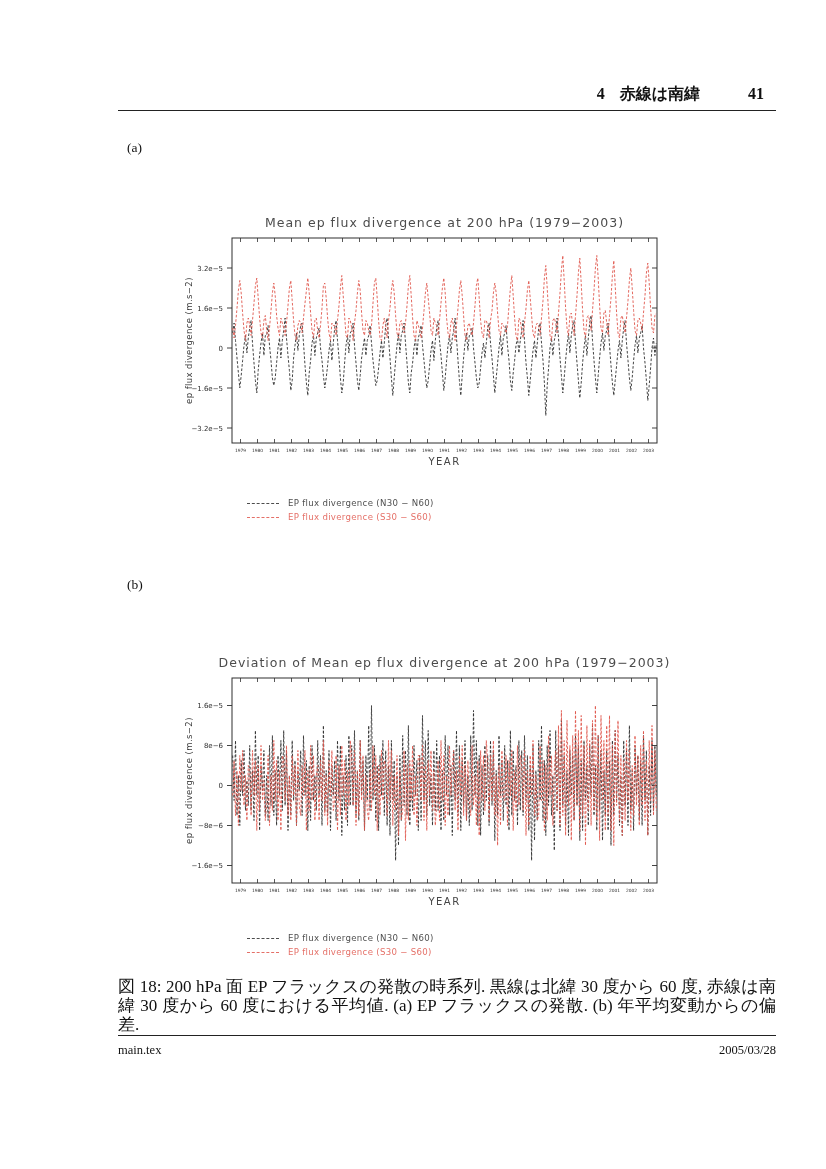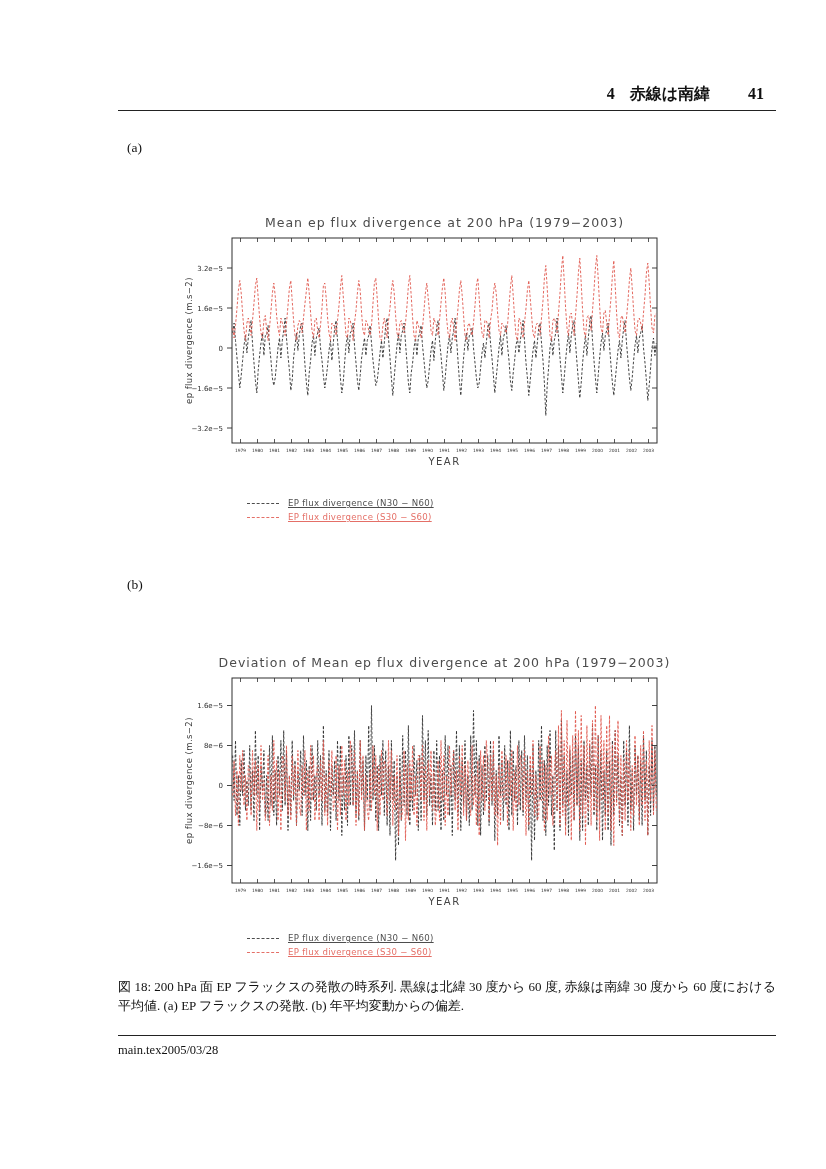--- a/index.html
+++ b/index.html
@@ -3,49 +3,49 @@
 <meta charset="utf-8">
 <style>
   html,body{margin:0;padding:0;background:#888;}
   .page{position:relative;width:826px;height:1169px;background:#ffffff;overflow:hidden;
         font-family:"Liberation Serif", serif;color:#111;}
   
   .hdr{position:absolute;left:118px;top:84px;width:658px;border-bottom:1.4px solid #222;
        display:flex;align-items:baseline;justify-content:flex-end;padding-bottom:5px;
        font-weight:bold;font-size:16px;}
   .hdr .sec{margin-right:15px;}
-  .hdr .pagenum{margin-left:38px;margin-right:12px;}
+  .hdr .pagenum{margin-left:48px;margin-right:12px;}
   
   .panel-label{position:absolute;left:127px;font-size:13.5px;}
   #label-a{top:140px;}
   #label-b{top:577px;}
   
   .chart{position:absolute;left:118px;width:600px;height:275px;}
   #chart-a{top:210px;}
   #chart-b{top:650px;}
   svg text{font-family:"DejaVu Sans", sans-serif;}
   .c-title{font-size:12.5px;fill:#4c4c4c;letter-spacing:1px;}
   .c-ytick{font-size:7px;fill:#2e2e2e;}
   .c-xtick{font-size:4.4px;fill:#2e2e2e;}
   .c-xlabel{font-size:10px;fill:#454545;letter-spacing:1.5px;}
   .c-ylabel{font-size:8.5px;fill:#3c3c3c;letter-spacing:0.4px;}
   
   .legend{position:absolute;left:247px;font-family:"DejaVu Sans",sans-serif;
           font-size:8.6px;line-height:14px;opacity:.85;}
   #legend-a{top:496px;}
   #legend-b{top:931px;}
-  .legend-row{white-space:nowrap;letter-spacing:0.3px;text-decoration:underline;}
+  .legend-row{white-space:nowrap;letter-spacing:0.3px;}
   .dash{display:inline-block;width:32px;border-top:1.6px dashed currentColor;
         margin-right:9px;vertical-align:2px;}
   
   .caption{position:absolute;left:118px;top:977px;width:658px;
-           font-size:13px;line-height:19px;text-align:justify;}
+           font-size:17px;line-height:19px;text-align:justify;}
   
   .footer{position:absolute;left:118px;top:1035px;width:658px;border-top:1.2px solid #222;
-          padding-top:7px;display:flex;font-size:12.5px;}
+          padding-top:7px;display:flex;justify-content:space-between;font-size:12.5px;}
 </style>
 </head>
 <body>
 
 <div class="page">
 
   <div class="hdr">
     <span class="sec">4</span>
     <span class="ttl">赤線は南緯</span>
     <span class="pagenum">41</span>

